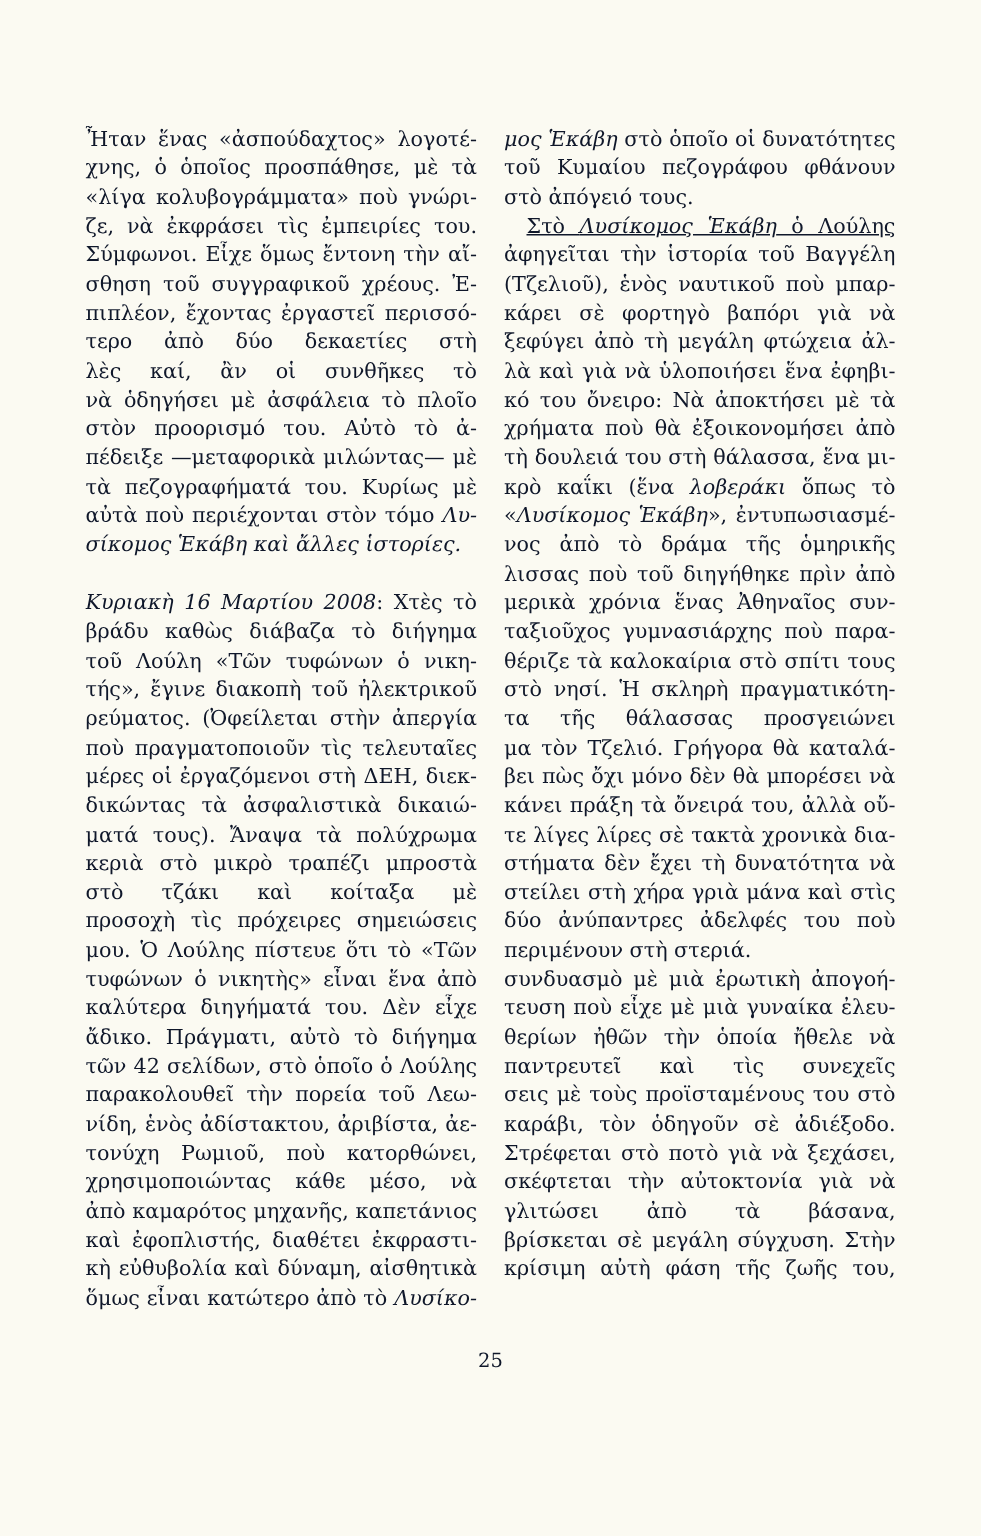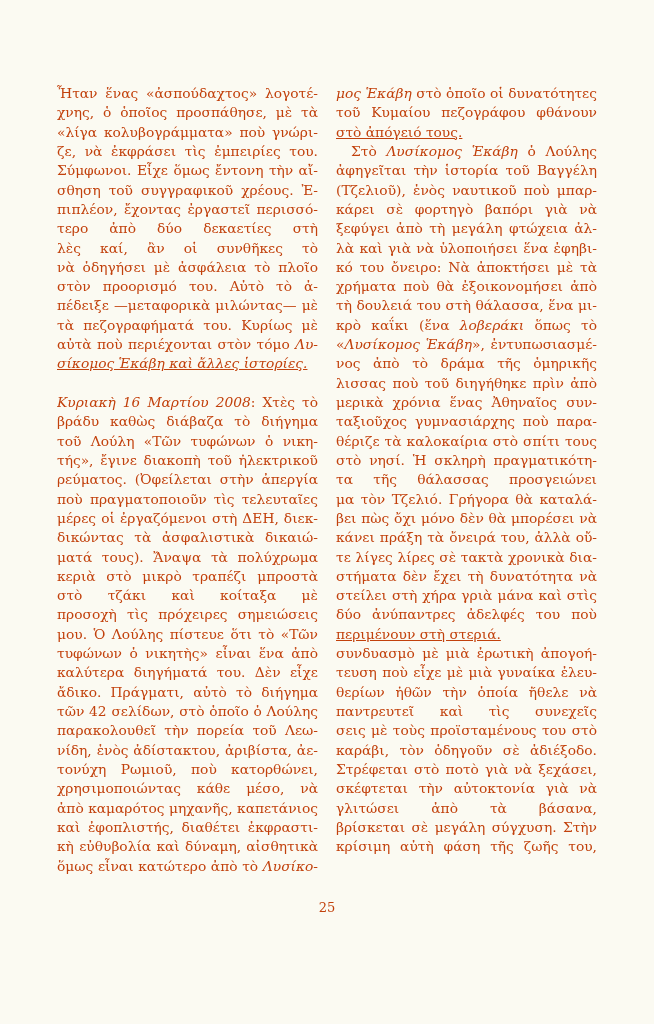--- a/index.html
+++ b/index.html
@@ -6,41 +6,41 @@
   body {
     width: 654px; height: 1024px;
     background: #fbfaf2;
     overflow: hidden;
   }
   .book-page {
     position: relative;
     width: 654px; height: 1024px;
     background: #fbfaf2;
     font-family: "DejaVu Serif", "Liberation Serif", serif;
-    color: #c2410c;
+    color: #0f172a;
   }
   .columns {
     position: absolute;
     left: 57px; top: 84px;
     width: 540px;
     display: flex;
     gap: 18px;
   }
   .col { width: 261px; }
   .line {
     height: 19.32px;
     line-height: 19.32px;
     font-size: 13.8px;
     text-align: justify;
     text-align-last: justify;
     overflow: hidden;
     white-space: normal;
   }
-  .line.end { text-align: left; text-align-last: left; text-decoration: underline; }
-  .line.ind { padding-left: 15px; }
+  .line.end { text-align: left; text-align-last: left; }
+  .line.ind { padding-left: 15px; text-decoration: underline; }
   .line.gap { }
   .it { font-style: italic; }
   .folio {
     position: absolute;
     left: 57px; top: 898px;
     width: 540px;
     text-align: center;
     font-size: 13px;
     line-height: 20px;
   }

